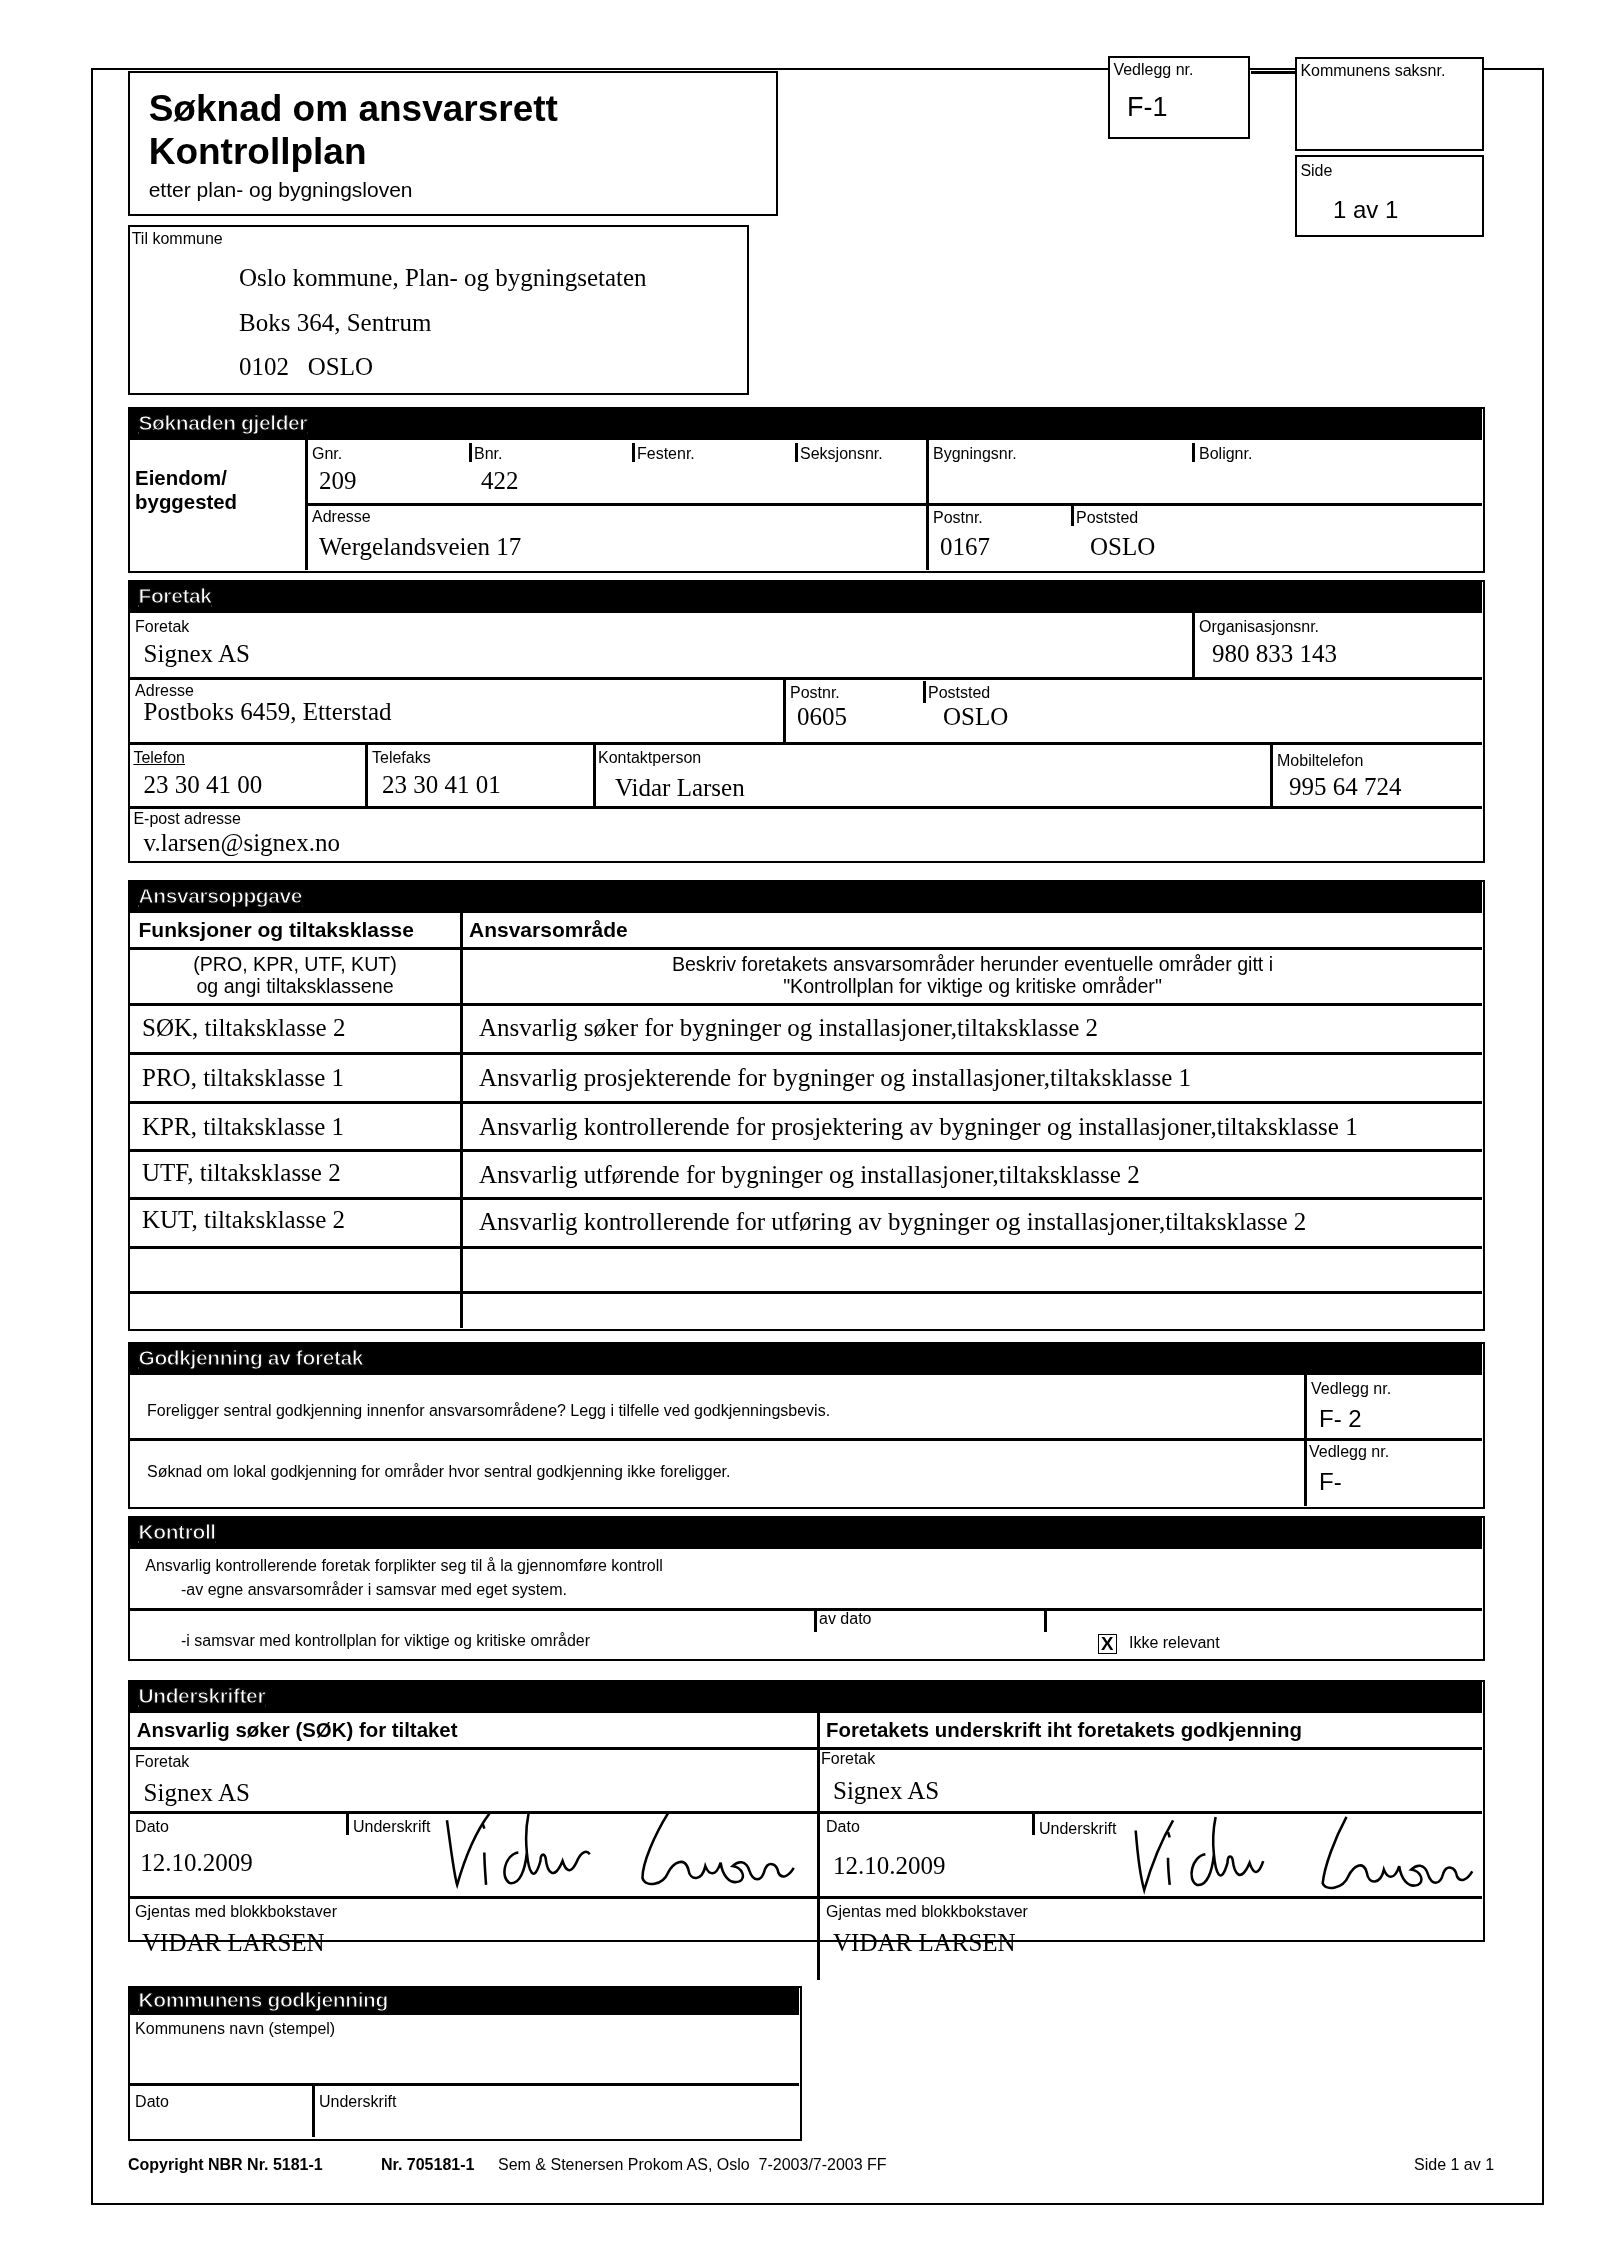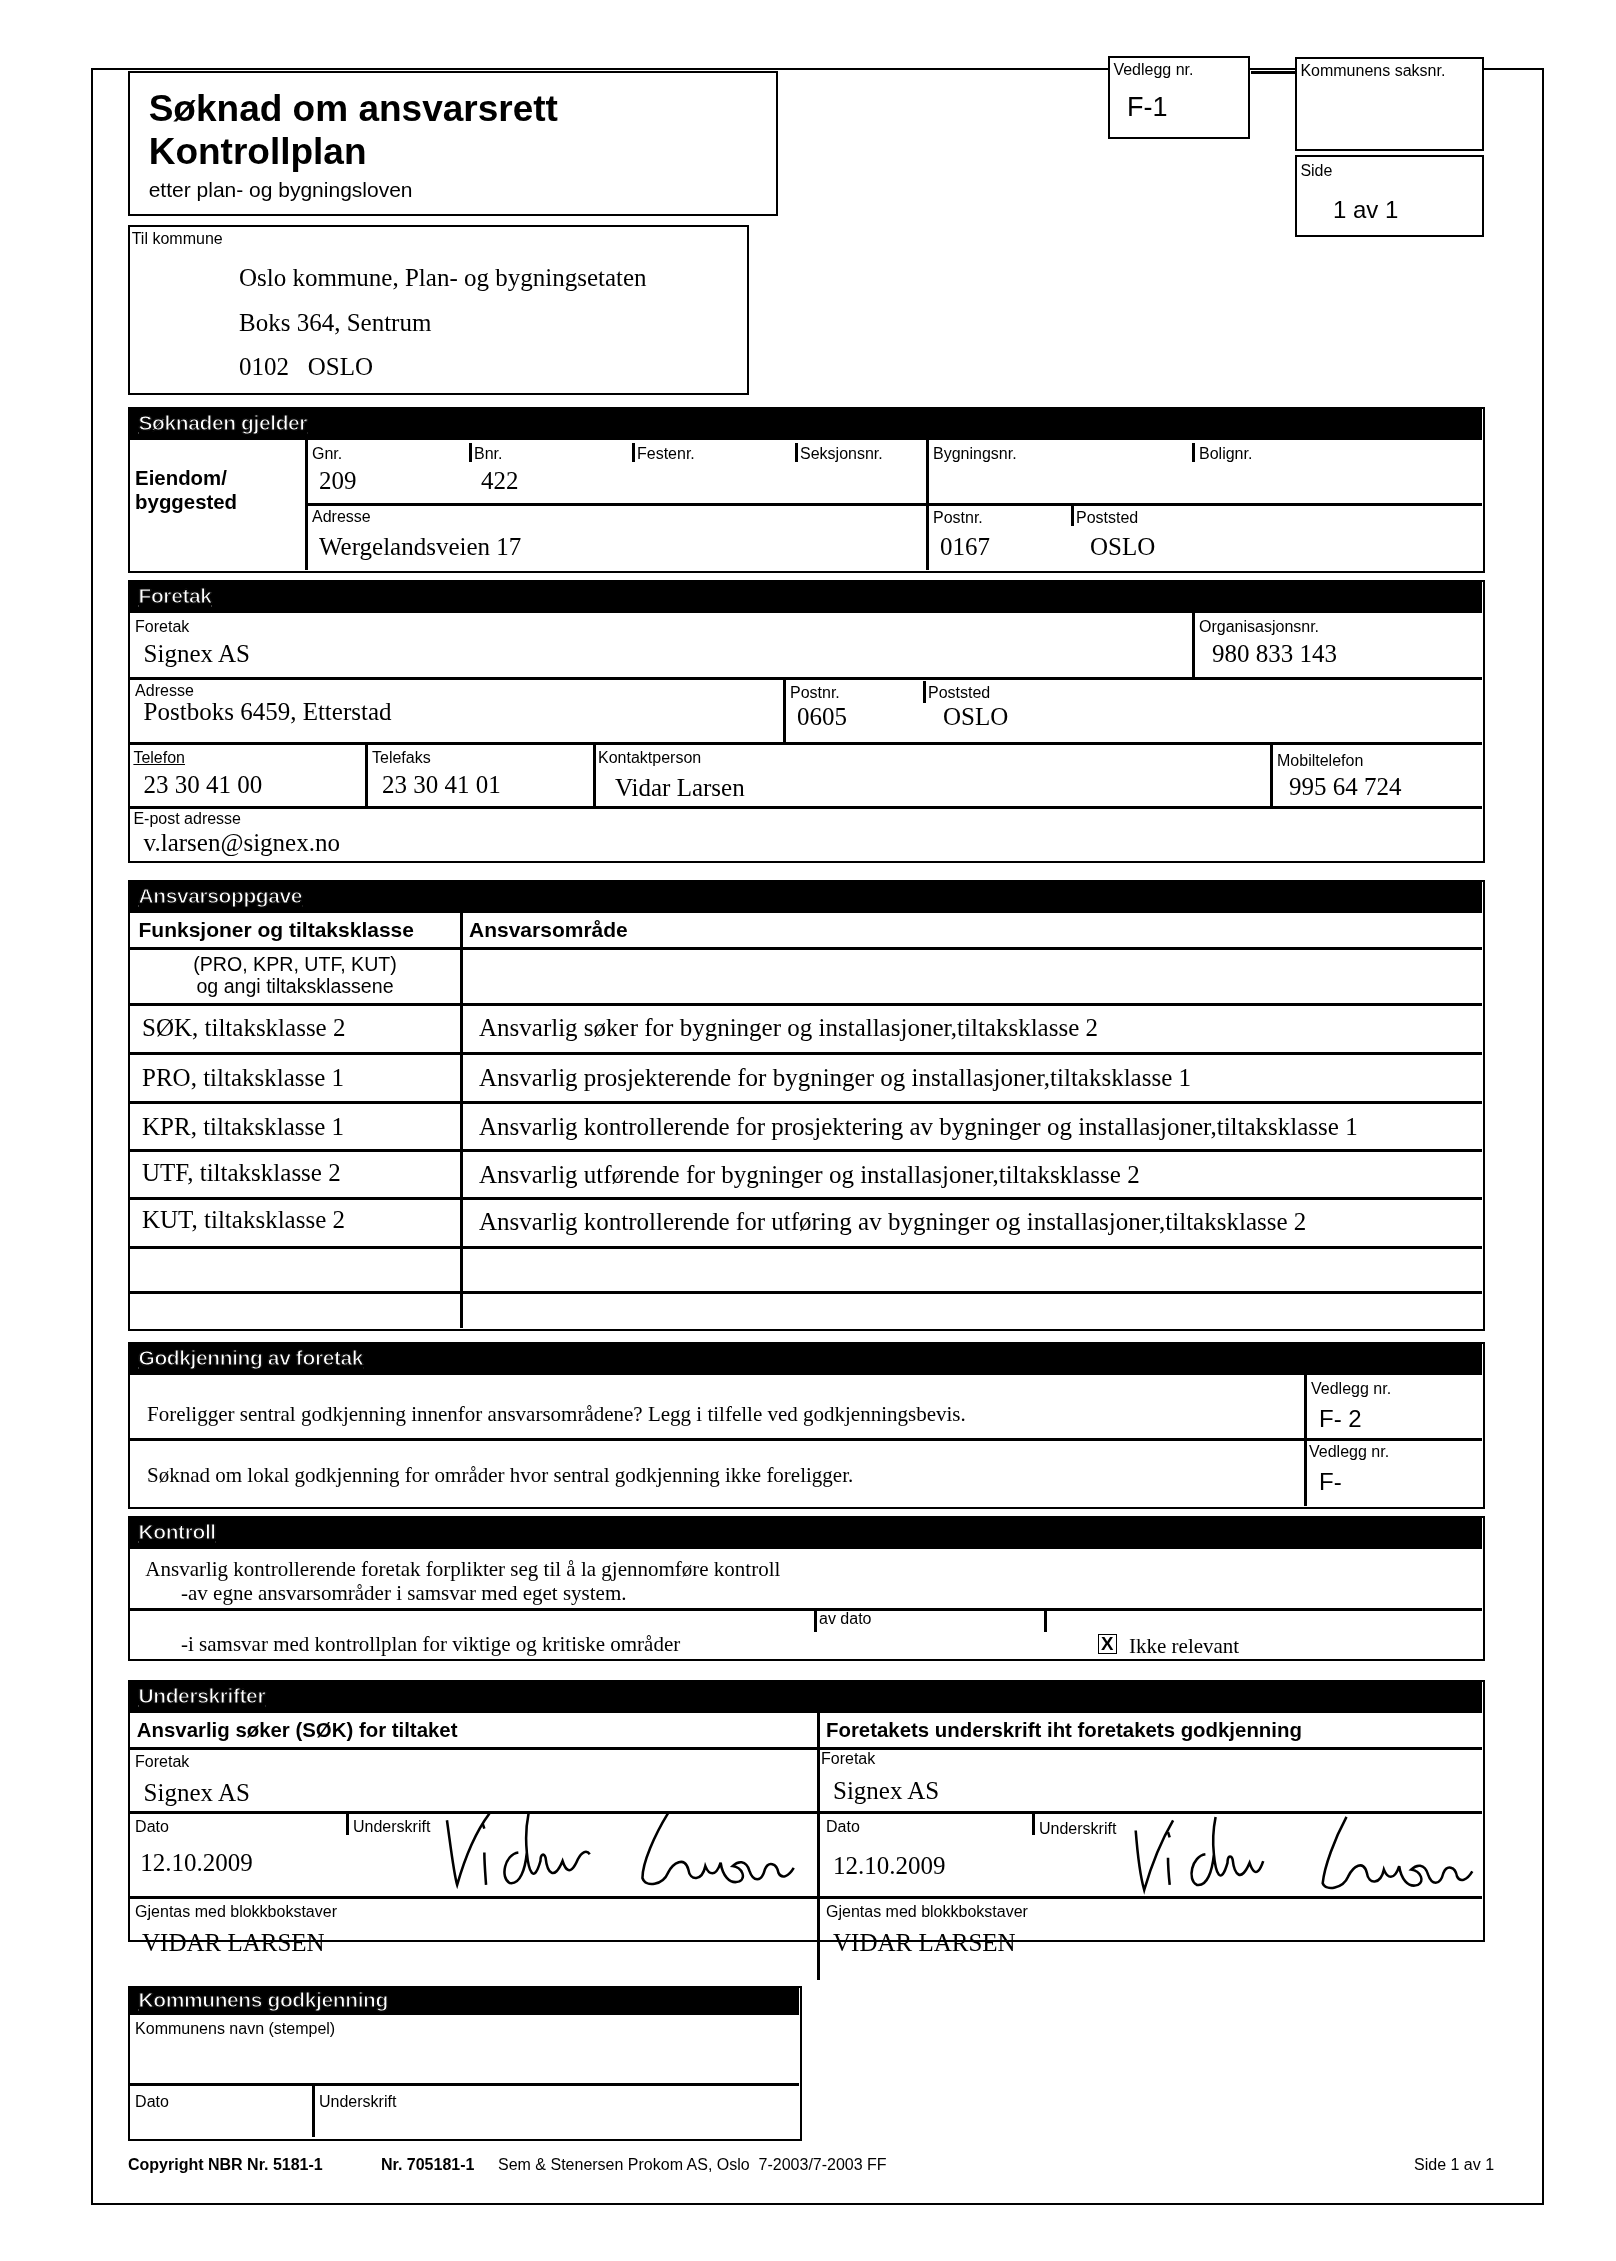--- a/index.html
+++ b/index.html
@@ -7,21 +7,21 @@
   .abs { position: absolute; box-sizing: border-box; }
   .box { border: 2.6px solid #000; background: #fff; }
   .sans { font-family: "Liberation Sans", sans-serif; }
   .lbl { font-family: "Liberation Sans", sans-serif; font-size: 16px; position: absolute; white-space: nowrap; }
   .val { font-family: "Liberation Serif", serif; font-size: 25px; position: absolute; white-space: nowrap; }
   .hline { position: absolute; height: 2.6px; background: #000; }
   .vline { position: absolute; width: 2.6px; background: #000; }
   .sect-bar { position: absolute; height: 31px; background: #000; }
   .sect-title { position: absolute; left: 8.5px; top: 1.7px; font-family: "Liberation Sans", sans-serif; font-weight: bold; font-size: 21px; color: #fff; -webkit-text-stroke: 0.9px #000; text-shadow: 0 0 0.9px #fff; letter-spacing: -0.4px; text-decoration: underline; white-space: nowrap; }
   .bold-h { font-family: "Liberation Sans", sans-serif; font-weight: bold; font-size: 21px; position: absolute; white-space: nowrap; }
-  .body-sans { font-family: Liberation Serif, serif; font-size: 21px; position: absolute; white-space: nowrap; }
+  .body-sans { font-family: Liberation Sans, sans-serif; font-size: 16px; position: absolute; white-space: nowrap; }
   .checkbox { position: absolute; width: 18.7px; height: 20.4px; border: 1.7px solid #000; font-family: "Liberation Sans", sans-serif; font-weight: bold; font-size: 18.7px; line-height: 18.7px; text-align: center; box-sizing: border-box; }
   .sig { position: absolute; }
 </style>
 </head>
 <body>
 
 <div class="abs" style="left:91px; top:68px; width:1453px; height:2137px; border:2.6px solid #000;"></div>
 
 <div class="abs box" style="left:128px; top:71px; width:650px; height:145px;">
   <div class="abs" style="left:18.7px; top:15.3px; font-family:'Liberation Sans',sans-serif; font-weight:bold; font-size:37px; white-space:nowrap;">Søknad om ansvarsrett</div>
@@ -128,20 +128,24 @@
   <div class="sect-bar" style="left:0; top:0; width:1352px;">
     <div class="sect-title">Ansvarsoppgave</div>
   </div>
   <div class="vline" style="left:330px; top:31px; height:415px;"></div>
   <div class="bold-h" style="left:8.5px; top:36px;">Funksjoner og tiltaksklasse</div>
   <div class="bold-h" style="left:339px; top:36px;">Ansvarsområde</div>
   <div class="hline" style="left:0; top:65px; width:1352px;"></div>
   <div class="abs sans" style="left:0; top:71px; width:330px; text-align:center; font-size:19.6px; line-height:22px;">
     <div>(PRO, KPR, UTF, KUT)</div>
     <div>og angi tiltaksklassene</div>
+  </div>
+  <div class="abs sans" style="left:333px; top:71px; width:1019px; text-align:center; font-size:19.6px; line-height:22px;">
+    <div>Beskriv foretakets ansvarsområder herunder eventuelle områder gitt i</div>
+    <div>"Kontrollplan for viktige og kritiske områder"</div>
   </div>
   <div class="hline" style="left:0; top:121px; width:1352px;"></div>
 
   <div class="abs" style="left:0; top:123px; width:1352px; height:47px;">
     <div class="val" style="left:12px; top:8.5px;">SØK, tiltaksklasse 2</div>
     <div class="val" style="left:349px; top:8.5px;">Ansvarlig søker for bygninger og installasjoner,tiltaksklasse 2</div>
   </div>
   <div class="hline" style="left:0; top:170px; width:1352px;"></div>
   <div class="abs" style="left:0; top:173px; width:1352px; height:47px;">
     <div class="val" style="left:12px; top:8.5px;">PRO, tiltaksklasse 1</div>

